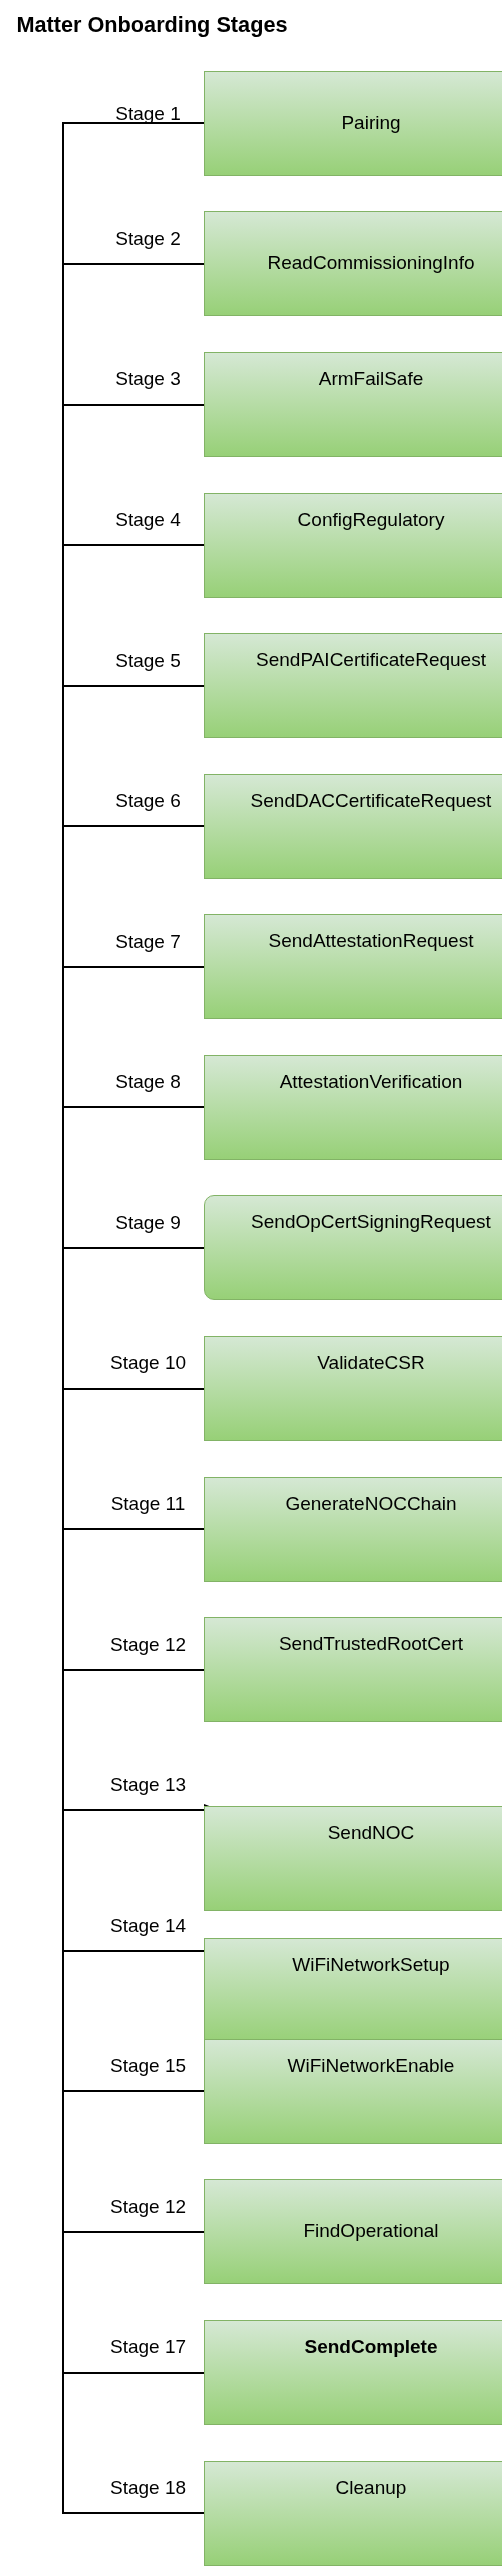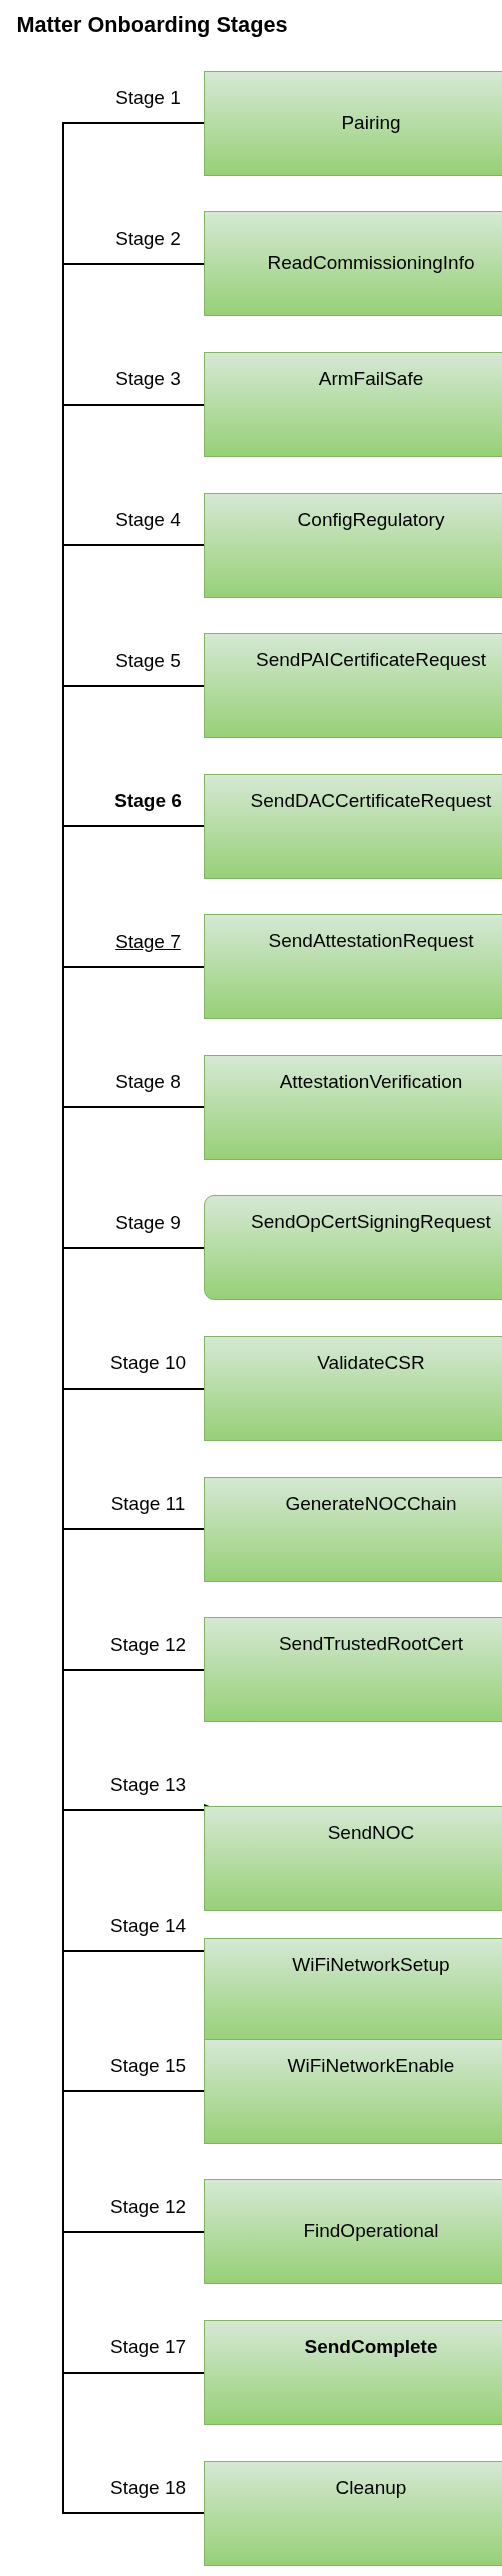--- a/index.html
+++ b/index.html
@@ -81,21 +81,21 @@
 </head>
 <body style="background: rgb(255, 255, 255); color: rgb(0, 0, 0);">
 
 <div id="diagram">
   <div class="diagram-title">Matter Onboarding Stages</div>
   <div class="trunk-line" style="top:122px; height:2392px;"></div>
   <div id="stages-layer">
       <div>
         <div class="branch-line" style="top: 122px;"></div>
         <div class="arrowhead" style="top: 117px;"></div>
-        <div class="stage-label" style="top: 87px;">Stage 1</div>
+        <div class="stage-label" style="top: 103px;">Stage 1</div>
         <div class="stage-box" style="top: 71px;">
           <div class="stage-box-label" style="top: 40px;">Pairing</div>
         </div>
       </div>
       <div>
         <div class="branch-line" style="top: 263px;"></div>
         <div class="arrowhead" style="top: 258px;"></div>
         <div class="stage-label" style="top: 228px;">Stage 2</div>
         <div class="stage-box" style="top: 211px;">
           <div class="stage-box-label" style="top: 40px;">ReadCommissioningInfo</div>
@@ -121,29 +121,29 @@
         <div class="branch-line" style="top: 685px;"></div>
         <div class="arrowhead" style="top: 679px;"></div>
         <div class="stage-label" style="top: 650px;">Stage 5</div>
         <div class="stage-box" style="top: 633px;">
           <div class="stage-box-label" style="top: 15.2px;">SendPAICertificateRequest</div>
         </div>
       </div>
       <div>
         <div class="branch-line" style="top: 825px;"></div>
         <div class="arrowhead" style="top: 820px;"></div>
-        <div class="stage-label" style="top: 790px; font-weight: bold;">Stage 6</div>
+        <div class="stage-label" style="top: 790px;">Stage 6</div>
         <div class="stage-box" style="top: 774px;">
           <div class="stage-box-label" style="top: 15.2px;">SendDACCertificateRequest</div>
         </div>
       </div>
       <div>
         <div class="branch-line" style="top: 966px;"></div>
         <div class="arrowhead" style="top: 961px;"></div>
-        <div class="stage-label" style="top: 931px; text-decoration: underline;">Stage 7</div>
+        <div class="stage-label" style="top: 931px;">Stage 7</div>
         <div class="stage-box" style="top: 914px;">
           <div class="stage-box-label" style="top: 15.2px;">SendAttestationRequest</div>
         </div>
       </div>
       <div>
         <div class="branch-line" style="top: 1106px;"></div>
         <div class="arrowhead" style="top: 1101px;"></div>
         <div class="stage-label" style="top: 1071px;">Stage 8</div>
         <div class="stage-box" style="top: 1055px;">
           <div class="stage-box-label" style="top: 15.2px;">AttestationVerification</div>

